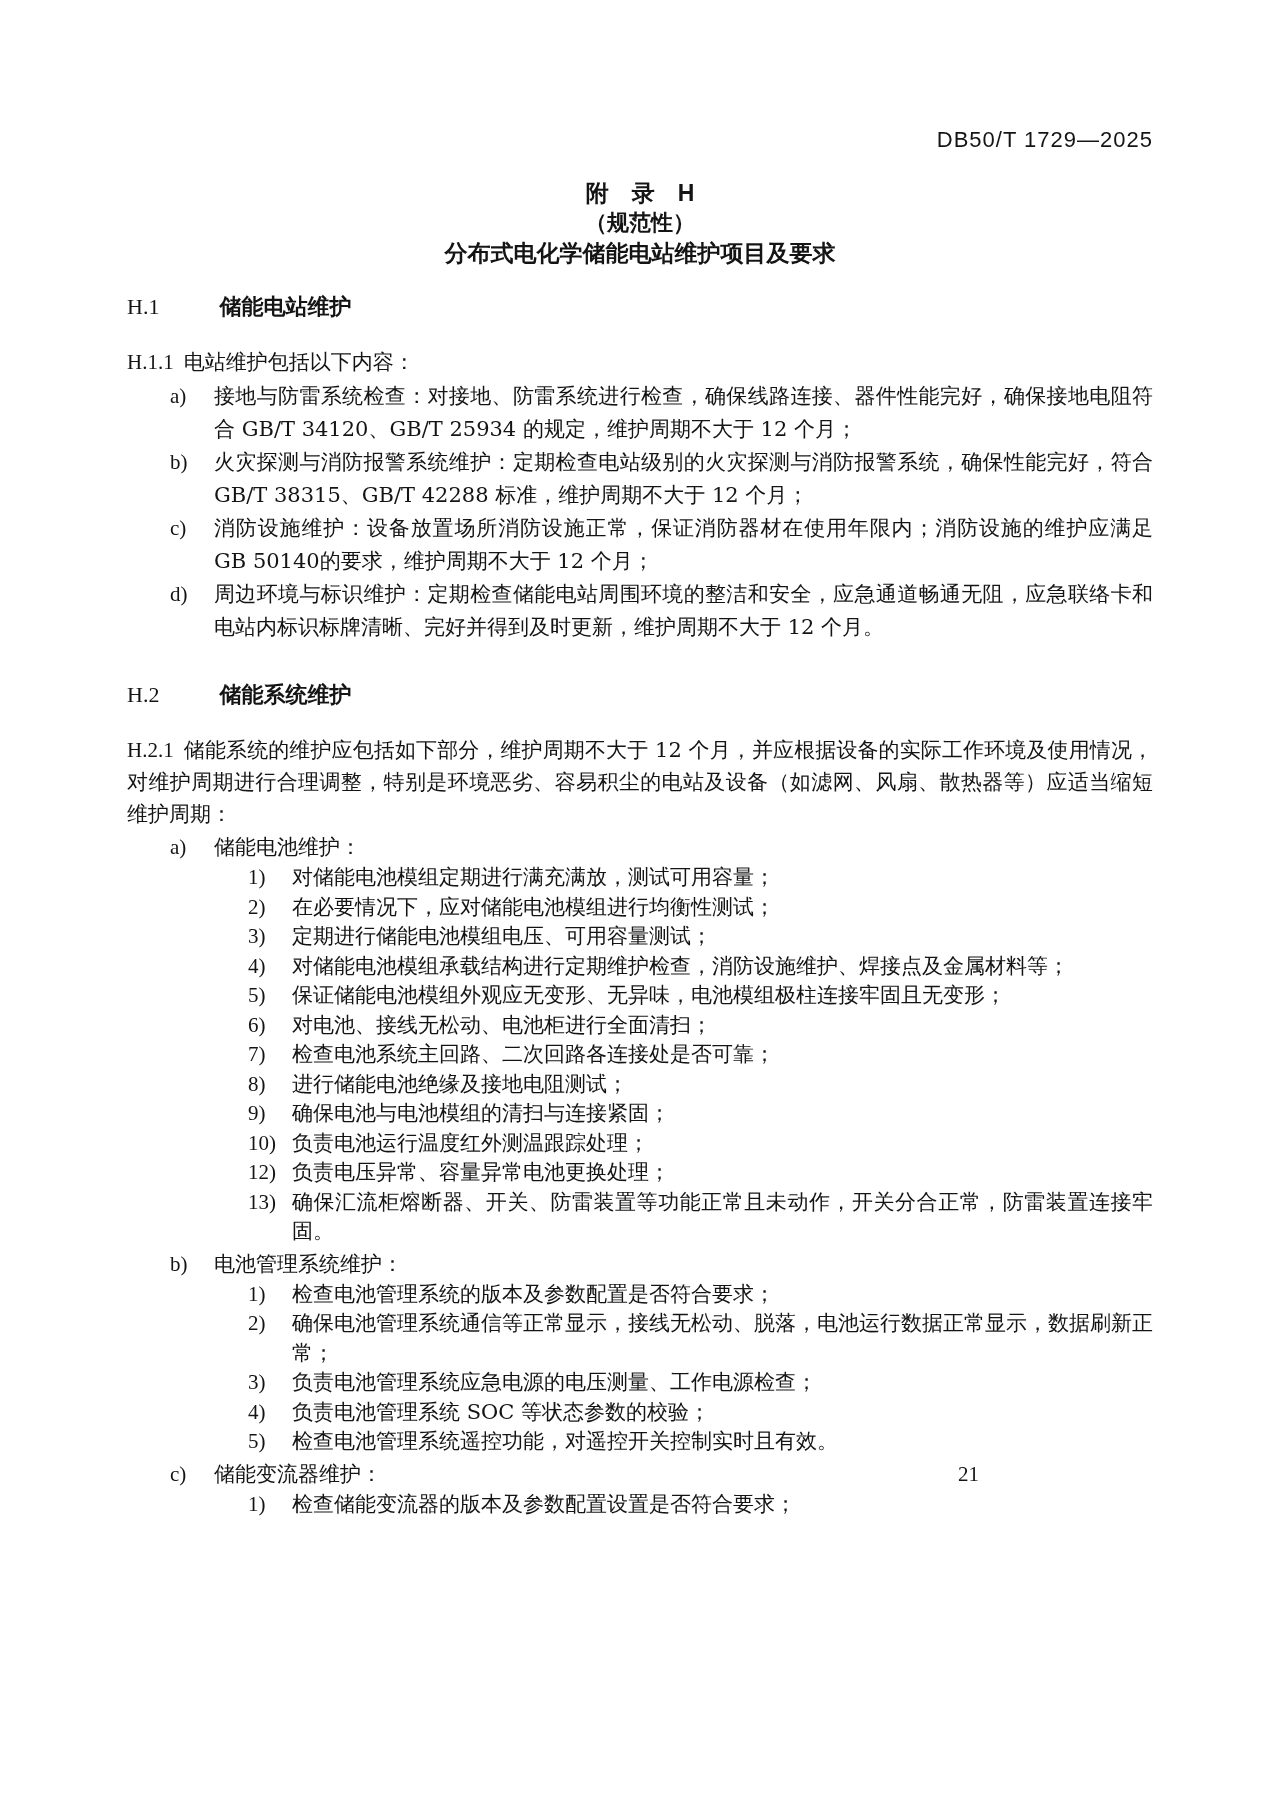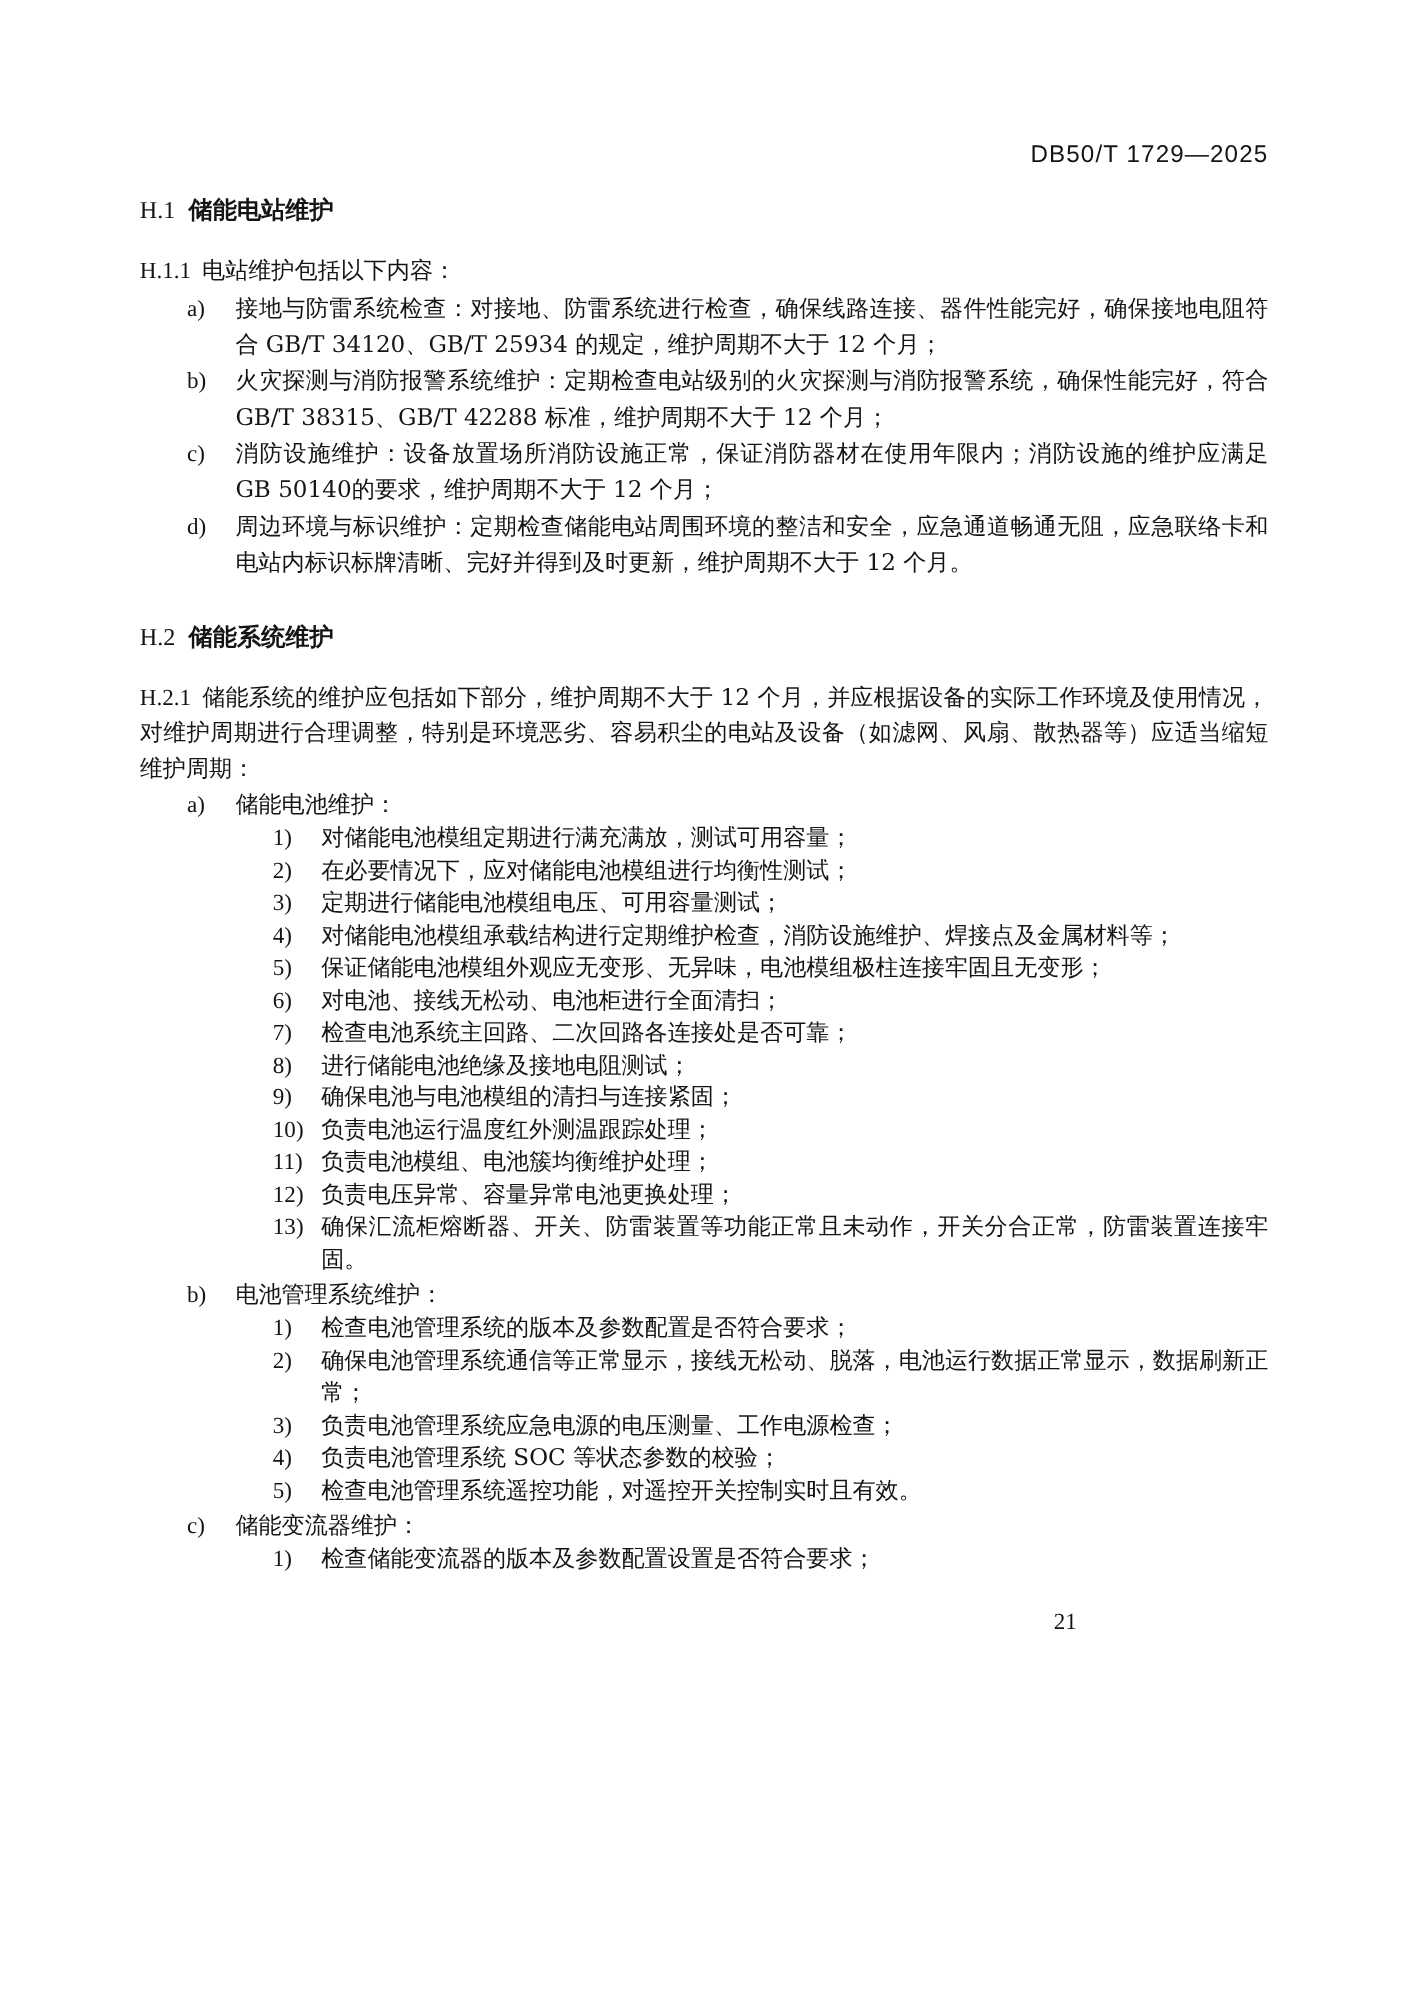--- a/index.html
+++ b/index.html
@@ -12,21 +12,21 @@
   .doc-number{
     text-align:right;font-family:"Liberation Sans","DejaVu Sans",sans-serif;
     font-size:22px;letter-spacing:1px;line-height:24px;margin-bottom:26px;
   }
   .title-block{text-align:center;margin-bottom:26px;}
   .title-line{
     font-family:"Liberation Sans","DejaVu Sans",sans-serif;font-weight:bold;
     font-size:23px;line-height:30px;
   }
   .title-line.sub{font-size:22px;}
-  .sec-heading{display:flex;align-items:flex-start;font-size:22px;line-height:26px;margin:26px 0 26px 0;}
+  .sec-heading{display:flex;align-items:flex-start;font-size:22px;line-height:26px;margin:26px 0 26px 0;gap:48px;}
   .sec-heading .num{font-family:"Liberation Serif","DejaVu Serif",serif;margin-right:12px;}
   .sec-heading .txt{font-family:"Liberation Sans","DejaVu Sans",sans-serif;font-weight:bold;}
   .clause{font-size:21px;line-height:32px;text-align:justify;margin-bottom:2px;}
   .clause .num{font-family:"Liberation Serif","DejaVu Serif",serif;margin-right:10px;}
   .list-a{padding-left:43px;}
   .item{display:flex;font-size:21px;line-height:33px;}
   .item .lab{width:44px;flex:none;font-family:"Liberation Serif","DejaVu Serif",serif;}
   .item .txt{flex:1;text-align:justify;}
   .group-h{display:flex;padding-left:43px;font-size:21px;line-height:31px;margin-top:2px;}
   .group-h .lab{width:44px;flex:none;font-family:"Liberation Serif","DejaVu Serif",serif;}
@@ -40,20 +40,25 @@
   }
 </style>
 </head>
 <body>
 
 <div class="page">
   <div class="content">
 
     <div class="doc-number">DB50/T 1729—2025</div>
 
+    <div class="title-block">
+      <div class="title-line">附　录　H</div>
+      <div class="title-line sub">（规范性）</div>
+      <div class="title-line">分布式电化学储能电站维护项目及要求</div>
+    </div>
 
     <div class="sec-heading">
       <span class="num">H.1</span>
       <span class="txt">储能电站维护</span>
     </div>
 
     <div class="clause">
       <span class="num">H.1.1</span><span>电站维护包括以下内容：</span>
     </div>
 
@@ -124,24 +129,20 @@
       </div>
       <div class="sub-row">
         <span class="num">9)</span>
         <span class="txt">确保电池与电池模组的清扫与连接紧固；</span>
       </div>
       <div class="sub-row">
         <span class="num">10)</span>
         <span class="txt">负责电池运行温度红外测温跟踪处理；</span>
       </div>
       <div class="sub-row">
-        <span class="num">11)</span>
-        <span class="txt">负责电池模组、电池簇均衡维护处理；</span>
-      </div>
-      <div class="sub-row">
         <span class="num">12)</span>
         <span class="txt">负责电压异常、容量异常电池更换处理；</span>
       </div>
       <div class="sub-row">
         <span class="num">13)</span>
         <span class="txt">确保汇流柜熔断器、开关、防雷装置等功能正常且未动作，开关分合正常，防雷装置连接牢固。</span>
       </div>
     </div>
 
     <div class="group-h">

